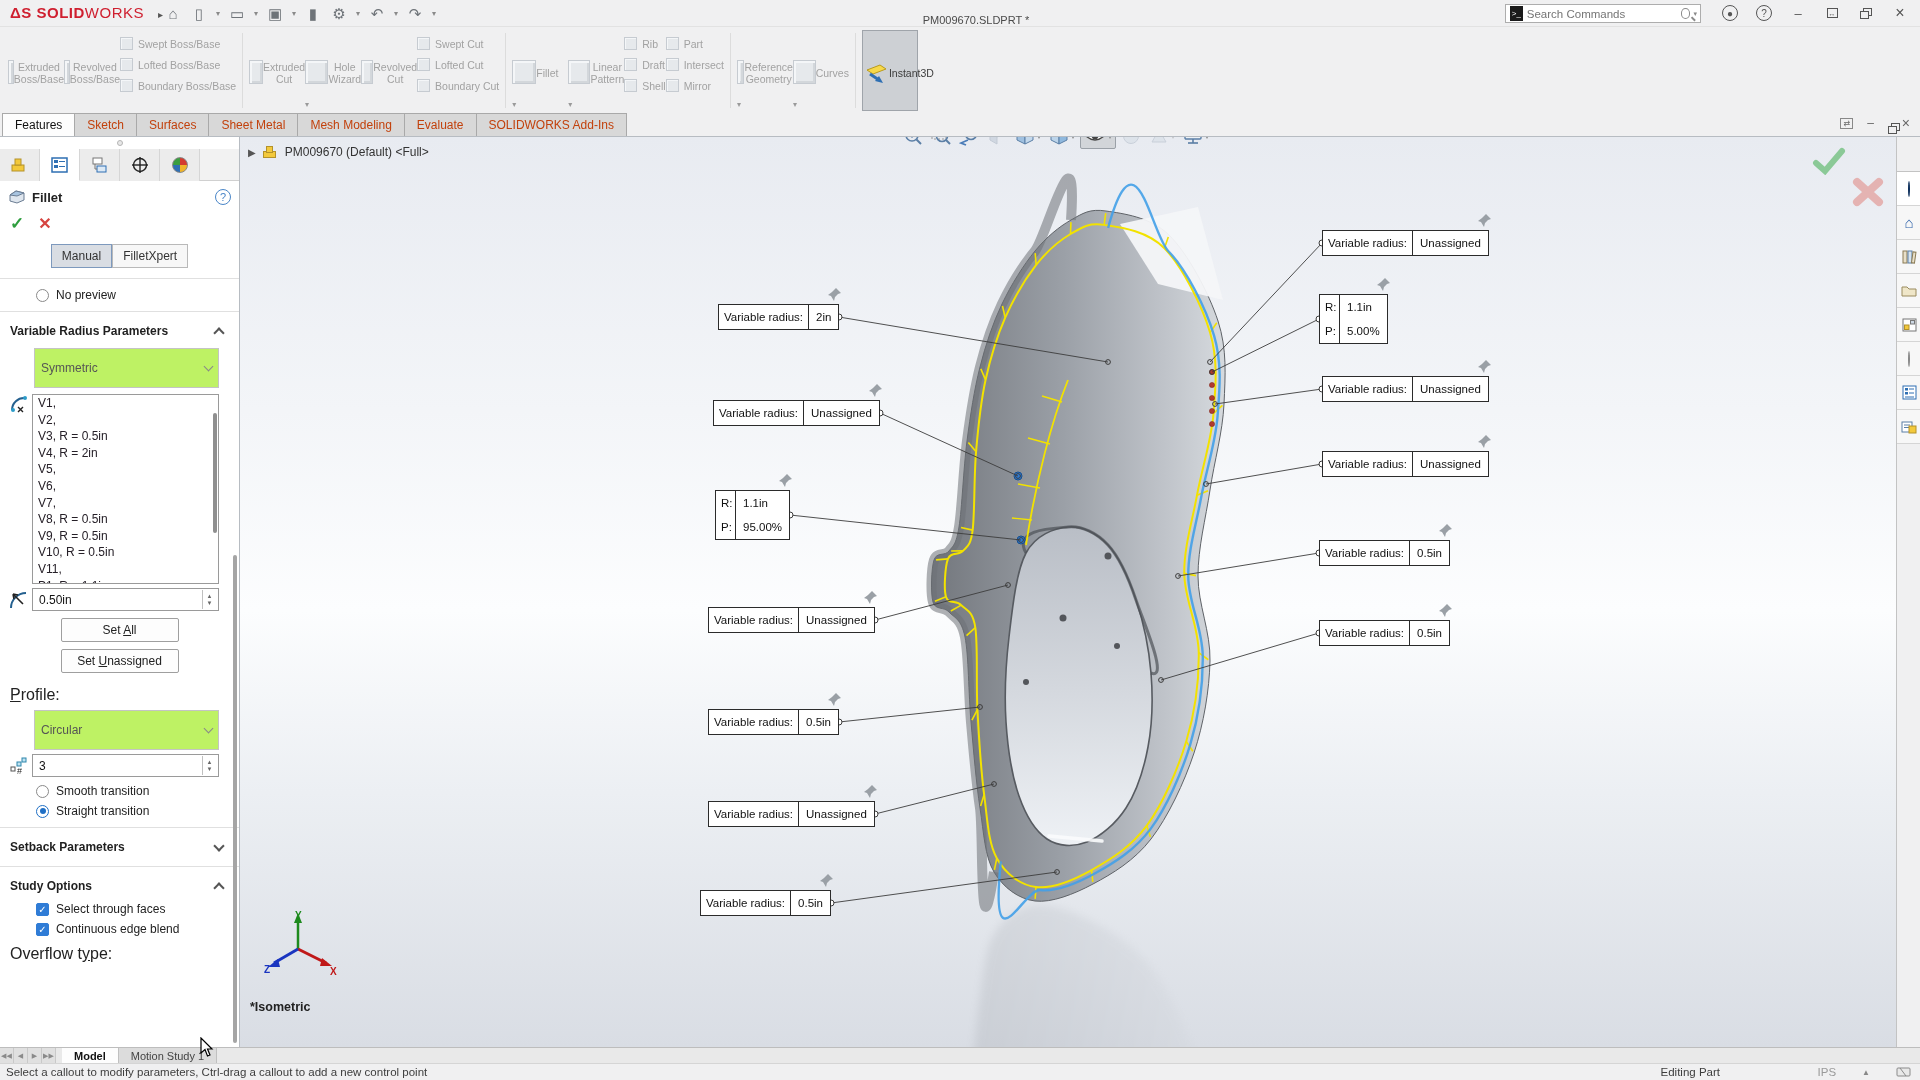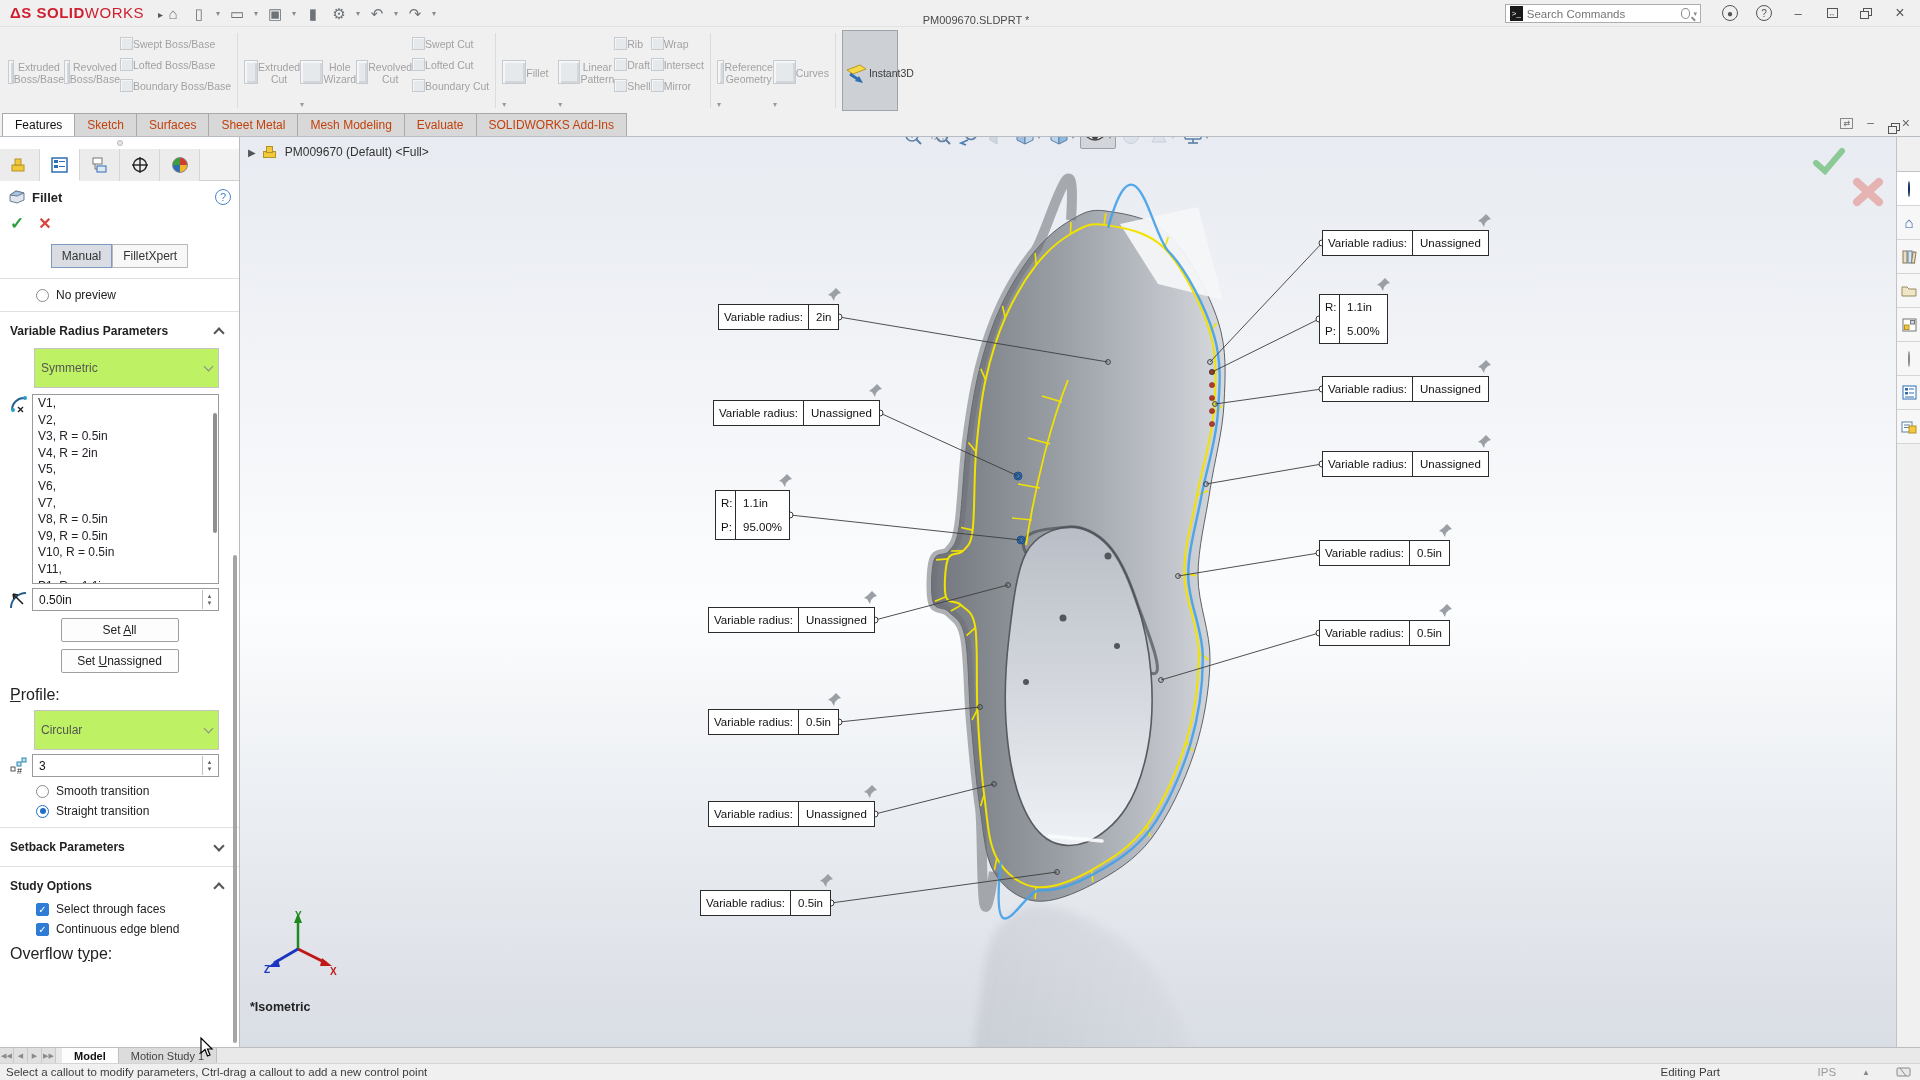--- a/index.html
+++ b/index.html
@@ -29,21 +29,21 @@
   .restoric i:last-child{left:0;top:3px;}
   
   #ribbon{position:absolute;left:0;top:27px;width:1920px;height:86px;background:#f0f0f1;display:flex;align-items:stretch;padding:3px 4px 2px 4px;}
   .rgroup{display:flex;align-items:stretch;padding:0 4px;}
   .rsep{width:1px;background:#dcdcdc;margin:3px 2px;}
   .bigbtn{width:56px;display:flex;flex-direction:row;align-items:center;padding-top:4px;position:relative;}
   .bigbtn .icn{margin-bottom:2px;}
   .biglabel{font-size:10.5px;line-height:12px;text-align:center;color:#a2a2a2;white-space:pre-line;}
   .bigbtn .arrow{position:absolute;bottom:2px;font-size:8px;color:#9a9a9a;}
   .stackcol{display:flex;flex-direction:column;justify-content:flex-start;padding-top:6px;gap:6px;}
-  .smallitem{display:flex;align-items:center;height:15px;}
+  .smallitem{display:flex;align-items:center;gap:5px;height:15px;}
   .smalllabel{font-size:10.5px;color:#a2a2a2;white-space:nowrap;}
   .icn{display:inline-block;background:#e6e9ec;border:1px solid #c6cbd1;box-shadow:inset 2px 2px 0 #f4f6f8, inset -2px -2px 0 #d3d7db;}
   .icn.big{width:24px;height:24px;}
   .icn.small{width:13px;height:13px;box-shadow:inset 1px 1px 0 #f4f6f8;}
   .bigbtn.enabled .biglabel{color:#3c3c3c;}
   .bigbtn.active{background:#cdd0d4;border:1px solid #9fa4aa;}
   
   #tabrow{position:absolute;left:0;top:113px;width:1920px;height:24px;background:#f0f0f1;border-bottom:1px solid #b7bcc2;}
   .ctab{display:inline-block;height:23px;padding:4px 12px 0 12px;font-size:12px;color:#c2410c;background:#d8d8d8;border:1px solid #a9a9a9;border-bottom:none;margin-right:-1px;cursor:default;}
   .ctab.active{background:#fdfdfd;color:#111;position:relative;z-index:2;}
@@ -271,21 +271,21 @@
           <span class="smalllabel">Draft</span>
         </div>
         <div class="smallitem">
           <span class="icn small"></span>
           <span class="smalllabel">Shell</span>
         </div>
       </div>
       <div class="stackcol">
         <div class="smallitem">
           <span class="icn small"></span>
-          <span class="smalllabel">Wrap</span>
+          <span class="smalllabel">Part</span>
         </div>
         <div class="smallitem">
           <span class="icn small"></span>
           <span class="smalllabel">Intersect</span>
         </div>
         <div class="smallitem">
           <span class="icn small"></span>
           <span class="smalllabel">Mirror</span>
         </div>
       </div>

